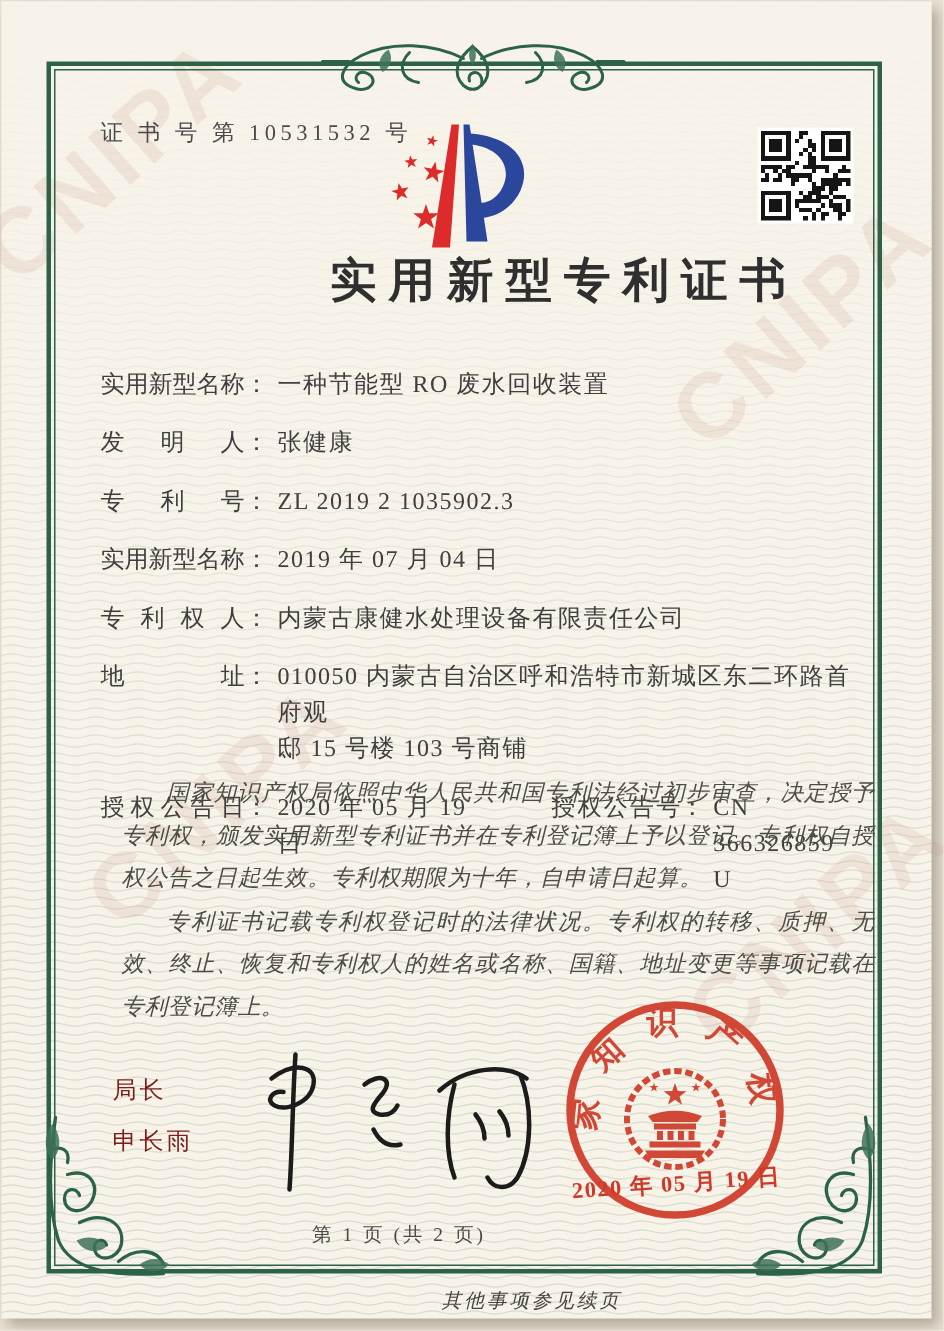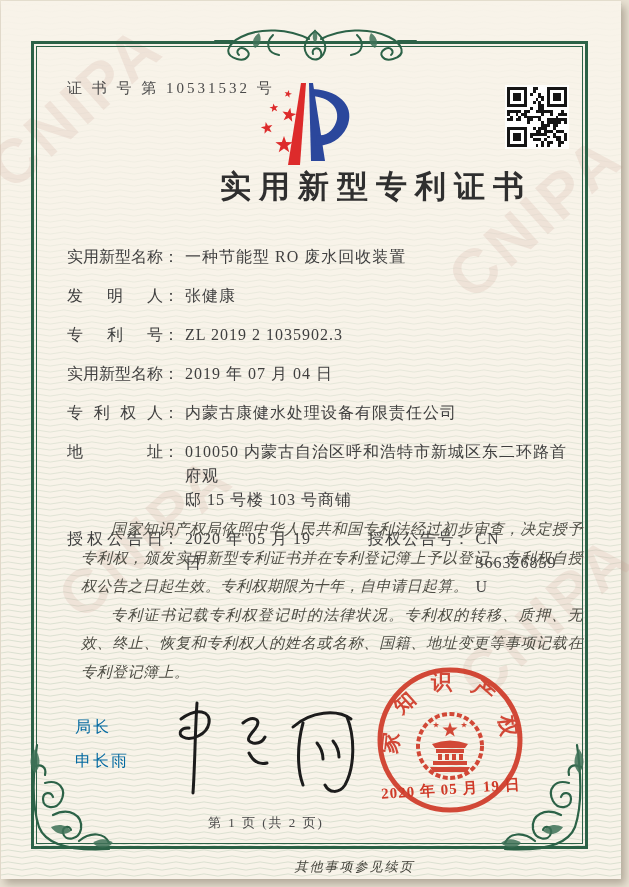--- a/index.html
+++ b/index.html
@@ -54,21 +54,21 @@
   .val{white-space:pre-line;letter-spacing:1px;}
   .grant-group2{display:flex;margin-left:54px;}
   .lbl2{display:inline-block;width:86px;flex:0 0 86px;text-align:justify;text-align-last:justify;}
   .paras{
     position:absolute;left:80px;top:514px;width:502px;
     font-size:15px;line-height:28.5px;color:#4d4d44;
     font-style:italic;text-align:justify;letter-spacing:.5px;
   }
   .paras p{margin:0;text-indent:2em;}
   .signer{
-    position:absolute;left:74px;top:716px;color:#0369a1;
+    position:absolute;left:74px;top:716px;color:#7f1d1d;
     font-family:"Liberation Sans","DejaVu Sans",sans-serif;font-size:16px;
   }
   .signer div{margin-bottom:13px;letter-spacing:2px;}
   .signature{position:absolute;left:150px;top:692px;}
   .seal{position:absolute;left:373px;top:663px;}
   .seal-date{
     position:absolute;left:376px;top:779px;width:148px;text-align:center;
     color:#cf3a28;font-size:15px;letter-spacing:1px;transform:rotate(-4deg);
     font-weight:bold;white-space:nowrap;
   }

